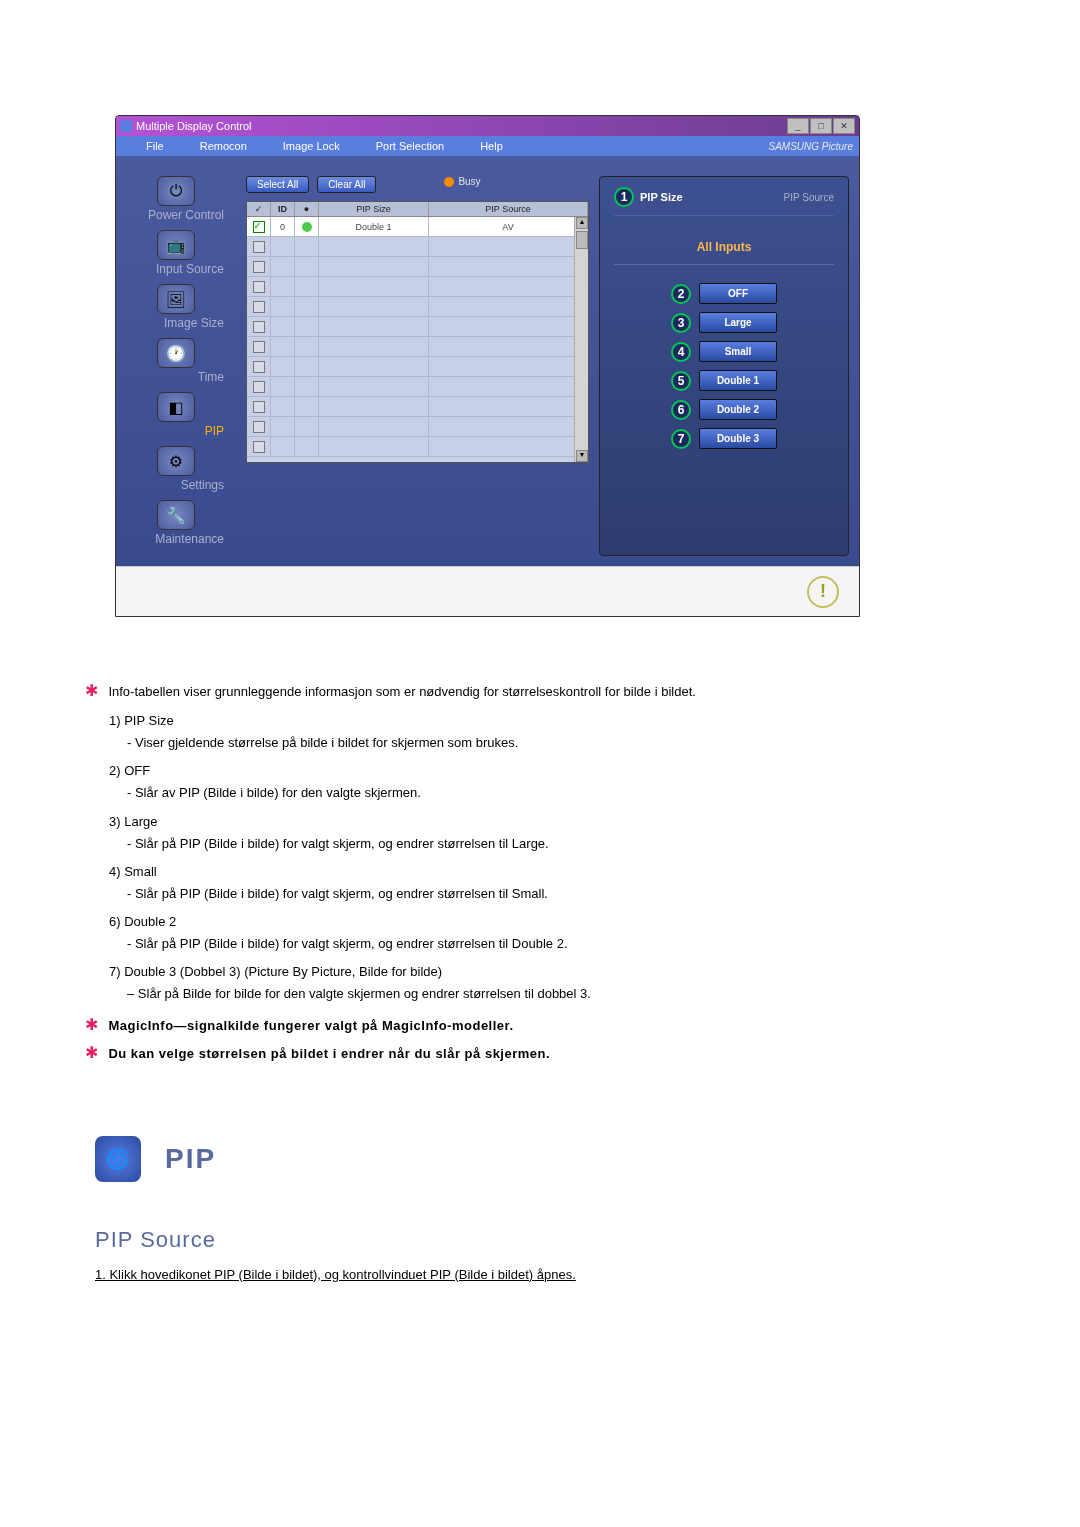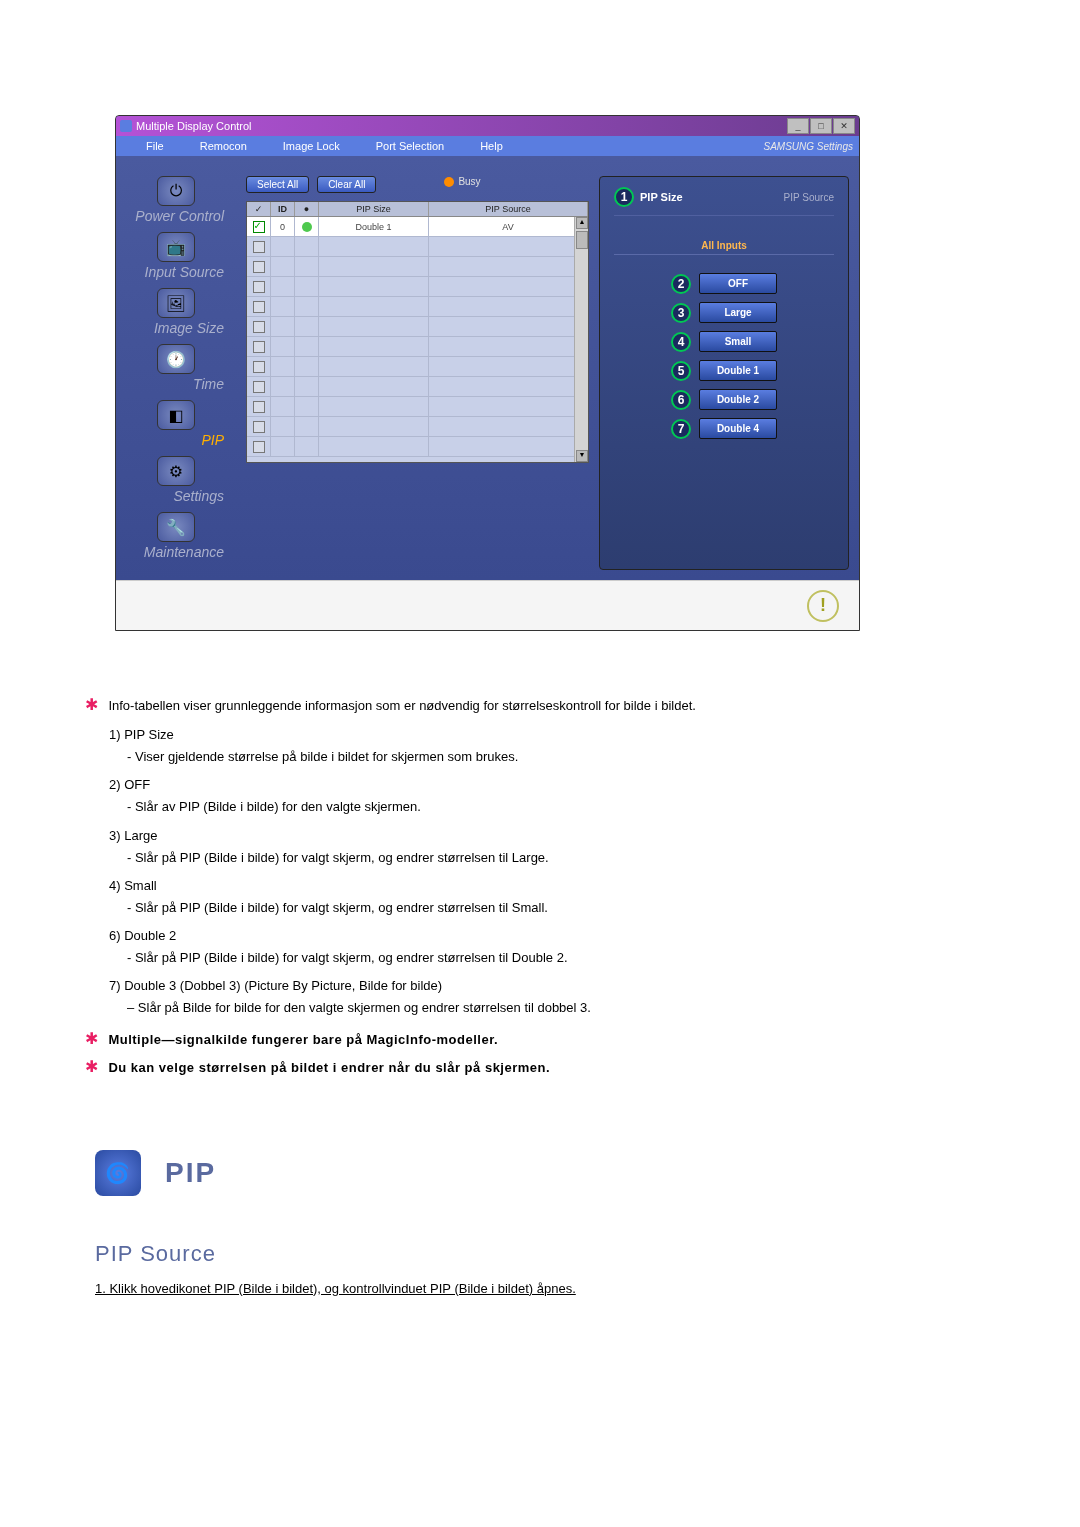--- a/index.html
+++ b/index.html
@@ -92,26 +92,25 @@
       width: 38px; height: 30px;
       background: radial-gradient(circle, #7a8ac0, #4a5a9f);
       border-radius: 6px;
       border: 1px solid #333;
       display: flex;
       align-items: center;
       justify-content: center;
       font-size: 16px;
     }
     .sidebar-label {
-      font-size: 14px;
+      font-size: 12px;
       color: #aab0cc;
       text-align: right;
       width: 100%;
       padding-right: 4px;
-      font-style: italic;
     }
     .sidebar-label.active { color: #ffb000; }
     
     
     .content {
       flex: 1;
       padding: 20px 10px 10px;
       display: flex;
       gap: 10px;
     }
@@ -268,24 +267,24 @@
       align-items: center;
       justify-content: center;
     }
     .rp-sub {
       font-size: 10px;
       color: #aab0cc;
     }
     .rp-section-head {
       text-align: center;
       color: #ffb74d;
-      font-size: 10px;
+      font-size: 12px;
       font-weight: bold;
       border-bottom: 1px solid #5a6aa8;
-      padding-bottom: 3px;
+      padding-bottom: 10px;
       margin-bottom: 18px;
     }
     .rp-buttons {
       display: flex;
       flex-direction: column;
       gap: 8px;
       align-items: center;
     }
     .rp-btn-row {
       display: flex;
@@ -401,21 +400,21 @@
       <div class="win-btn">□</div>
       <div class="win-btn">✕</div>
     </div>
   </div>
   <div class="menu-bar">
     <span>File</span>
     <span>Remocon</span>
     <span>Image Lock</span>
     <span>Port Selection</span>
     <span>Help</span>
-    <span class="brand">SAMSUNG Settings</span>
+    <span class="brand">SAMSUNG Picture</span>
   </div>
 
   <div class="main-area">
 
     <div class="sidebar">
       <div class="sidebar-item">
         <div class="sidebar-icon">⏻</div>
         <div class="sidebar-label">Power Control</div>
       </div>
       <div class="sidebar-item">
@@ -610,21 +609,21 @@
           <div class="rp-btn-row">
               <span class="callout-num">5</span>
               <div class="rp-btn">Double 1</div>
             </div>
           <div class="rp-btn-row">
               <span class="callout-num">6</span>
               <div class="rp-btn">Double 2</div>
             </div>
           <div class="rp-btn-row">
               <span class="callout-num">7</span>
-              <div class="rp-btn">Double 4</div>
+              <div class="rp-btn">Double 3</div>
             </div>
         </div>
       </div>
     </div>
   </div>
   <div class="status-bar">
     <div class="status-icon">!</div>
   </div>
 </div>
 
@@ -654,21 +653,21 @@
         <div><span>6)</span>  <span>Double 2</span></div>
         <div class="sub">- Slår på PIP (Bilde i bilde) for valgt skjerm, og endrer størrelsen til Double 2.</div>
       </div>
       <div class="num-item">
         <div><span>7)</span>  <span>Double 3 (Dobbel 3) (Picture By Picture, Bilde for bilde)</span></div>
         <div class="sub">– Slår på Bilde for bilde for den valgte skjermen og endrer størrelsen til dobbel 3.</div>
       </div>
     </div>
   <div class="star-line" style="margin-top:6px;">
     <span class="star">✱</span>
-    <span class="bold-text">Multiple—signalkilde fungerer bare på MagicInfo-modeller.</span>
+    <span class="bold-text">MagicInfo—signalkilde fungerer valgt på MagicInfo-modeller.</span>
   </div>
   <div class="star-line">
     <span class="star">✱</span>
     <span class="bold-text">Du kan velge størrelsen på bildet i endrer når du slår på skjermen.</span>
   </div>
 </div>
 
 <div class="pip-heading">
   <div class="pip-icon">🌀</div>
   <h2>PIP</h2>

